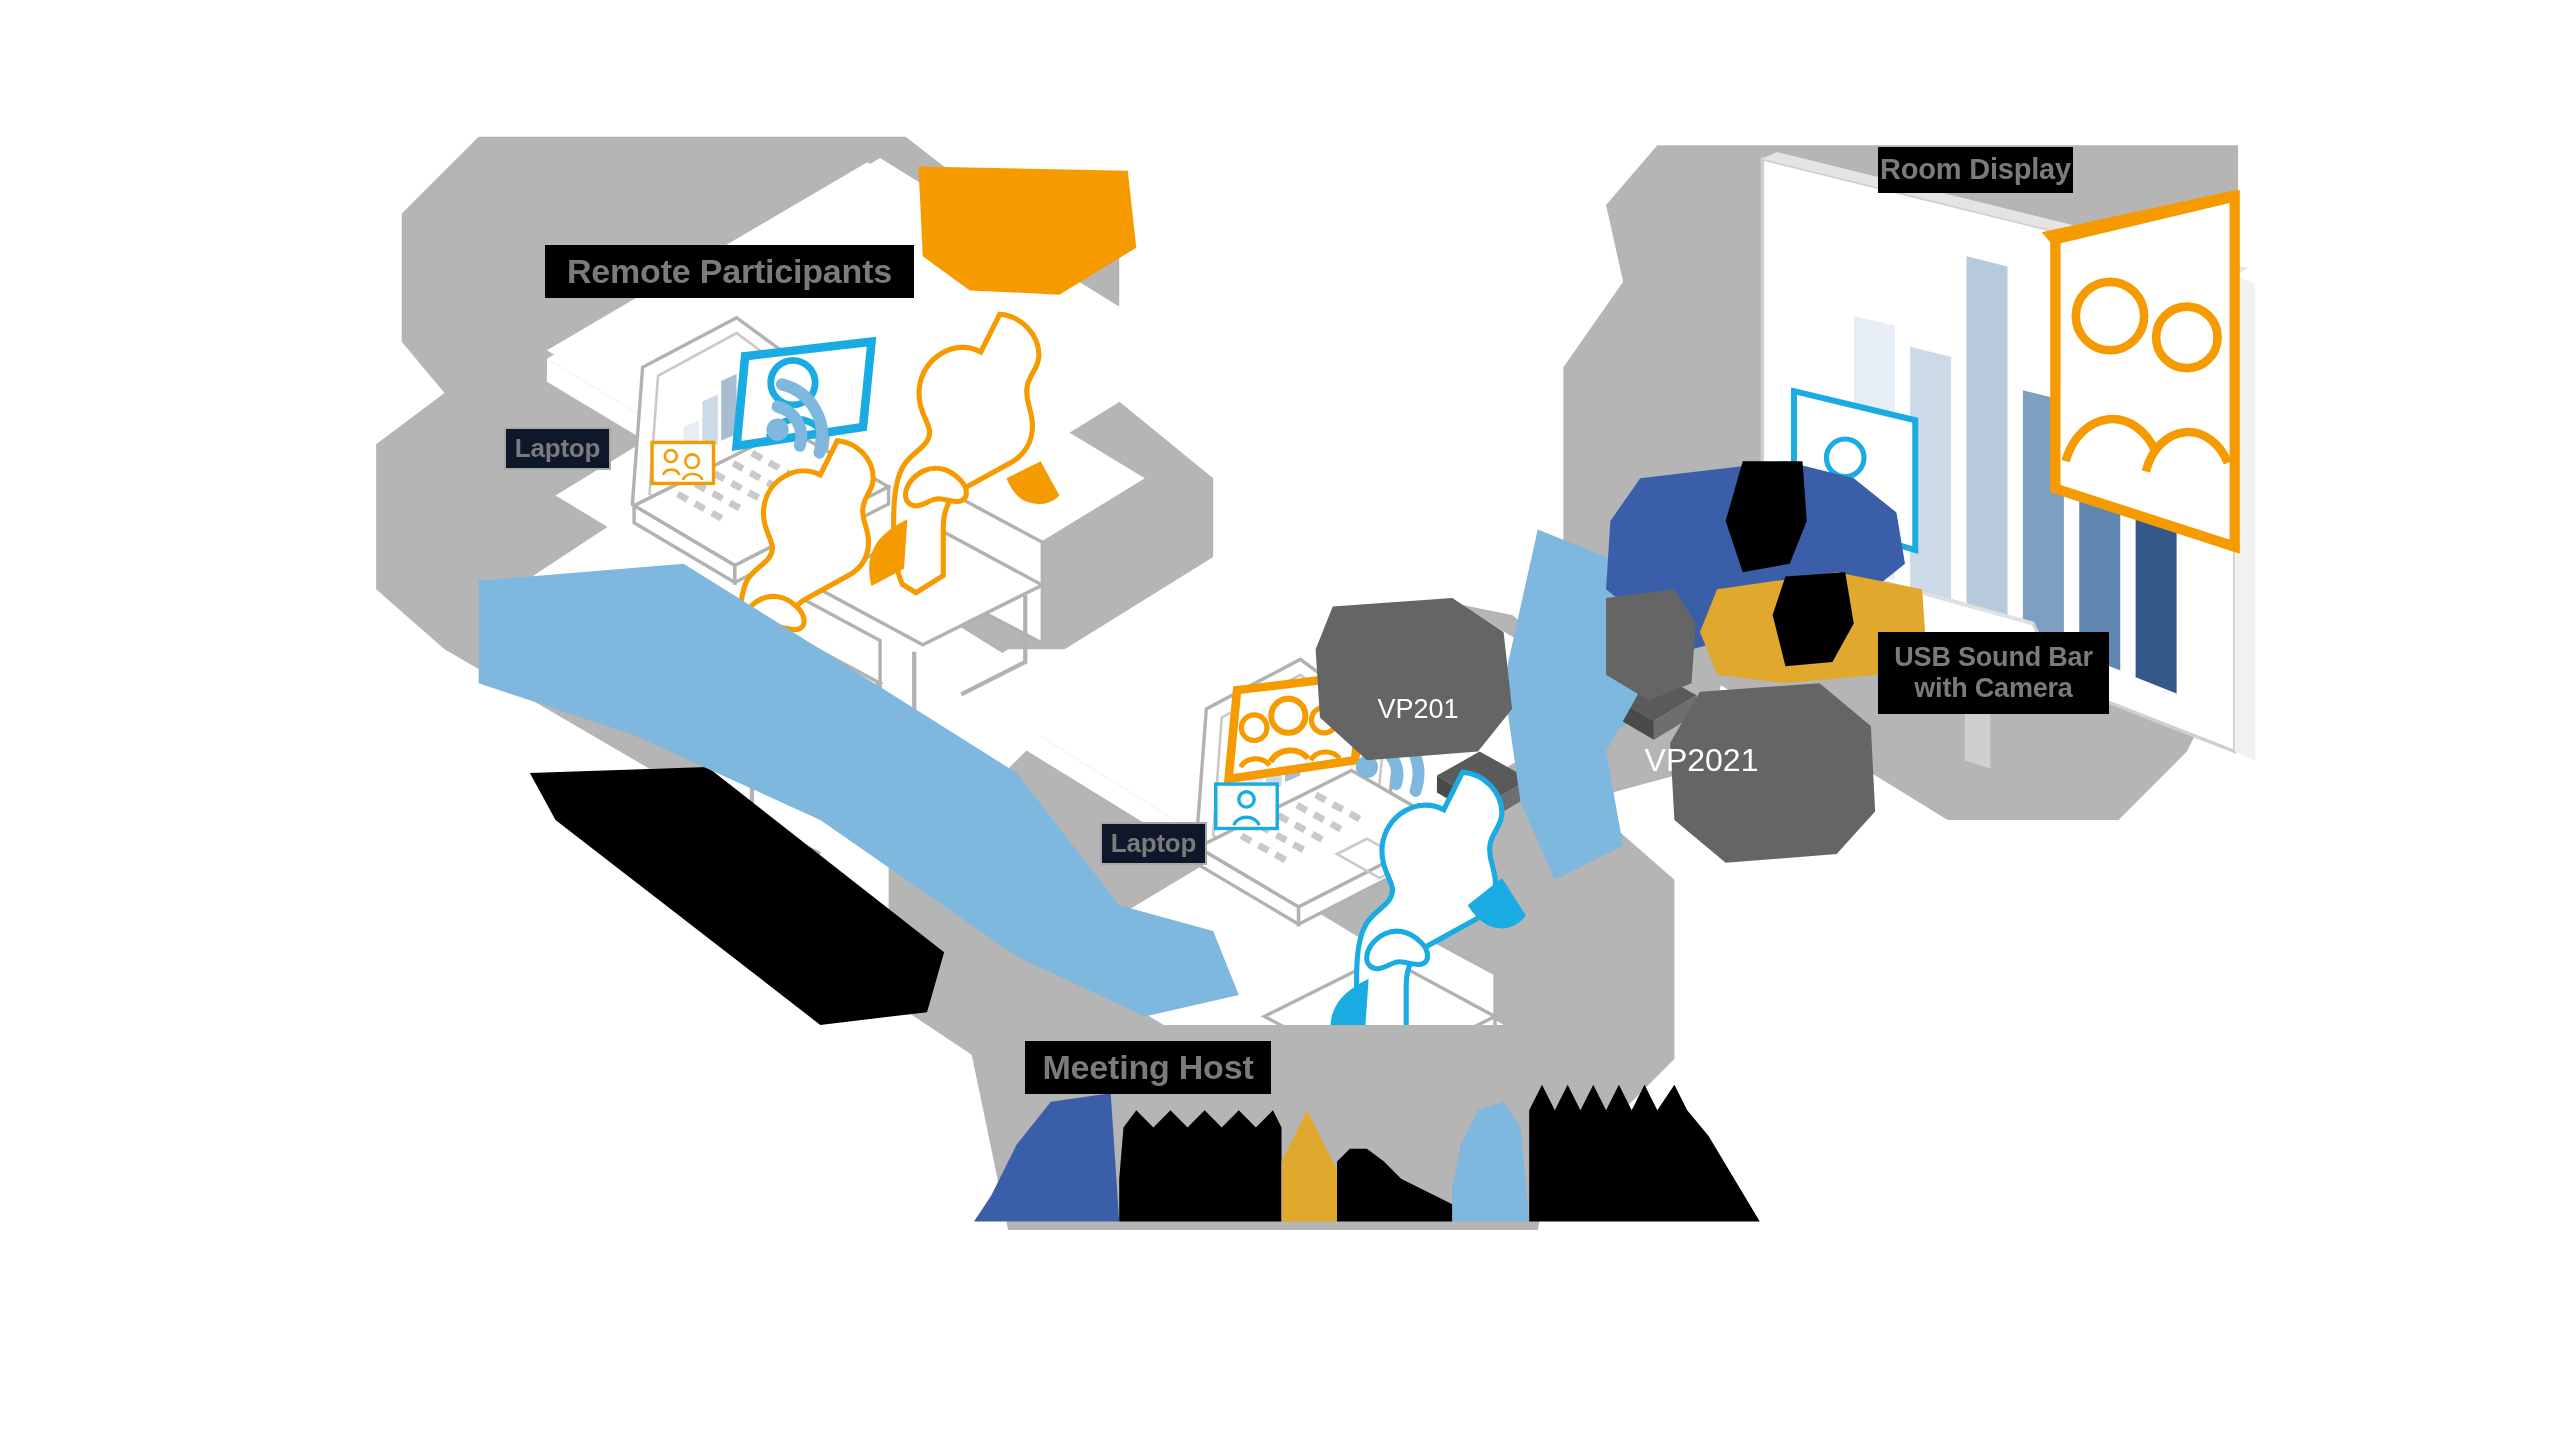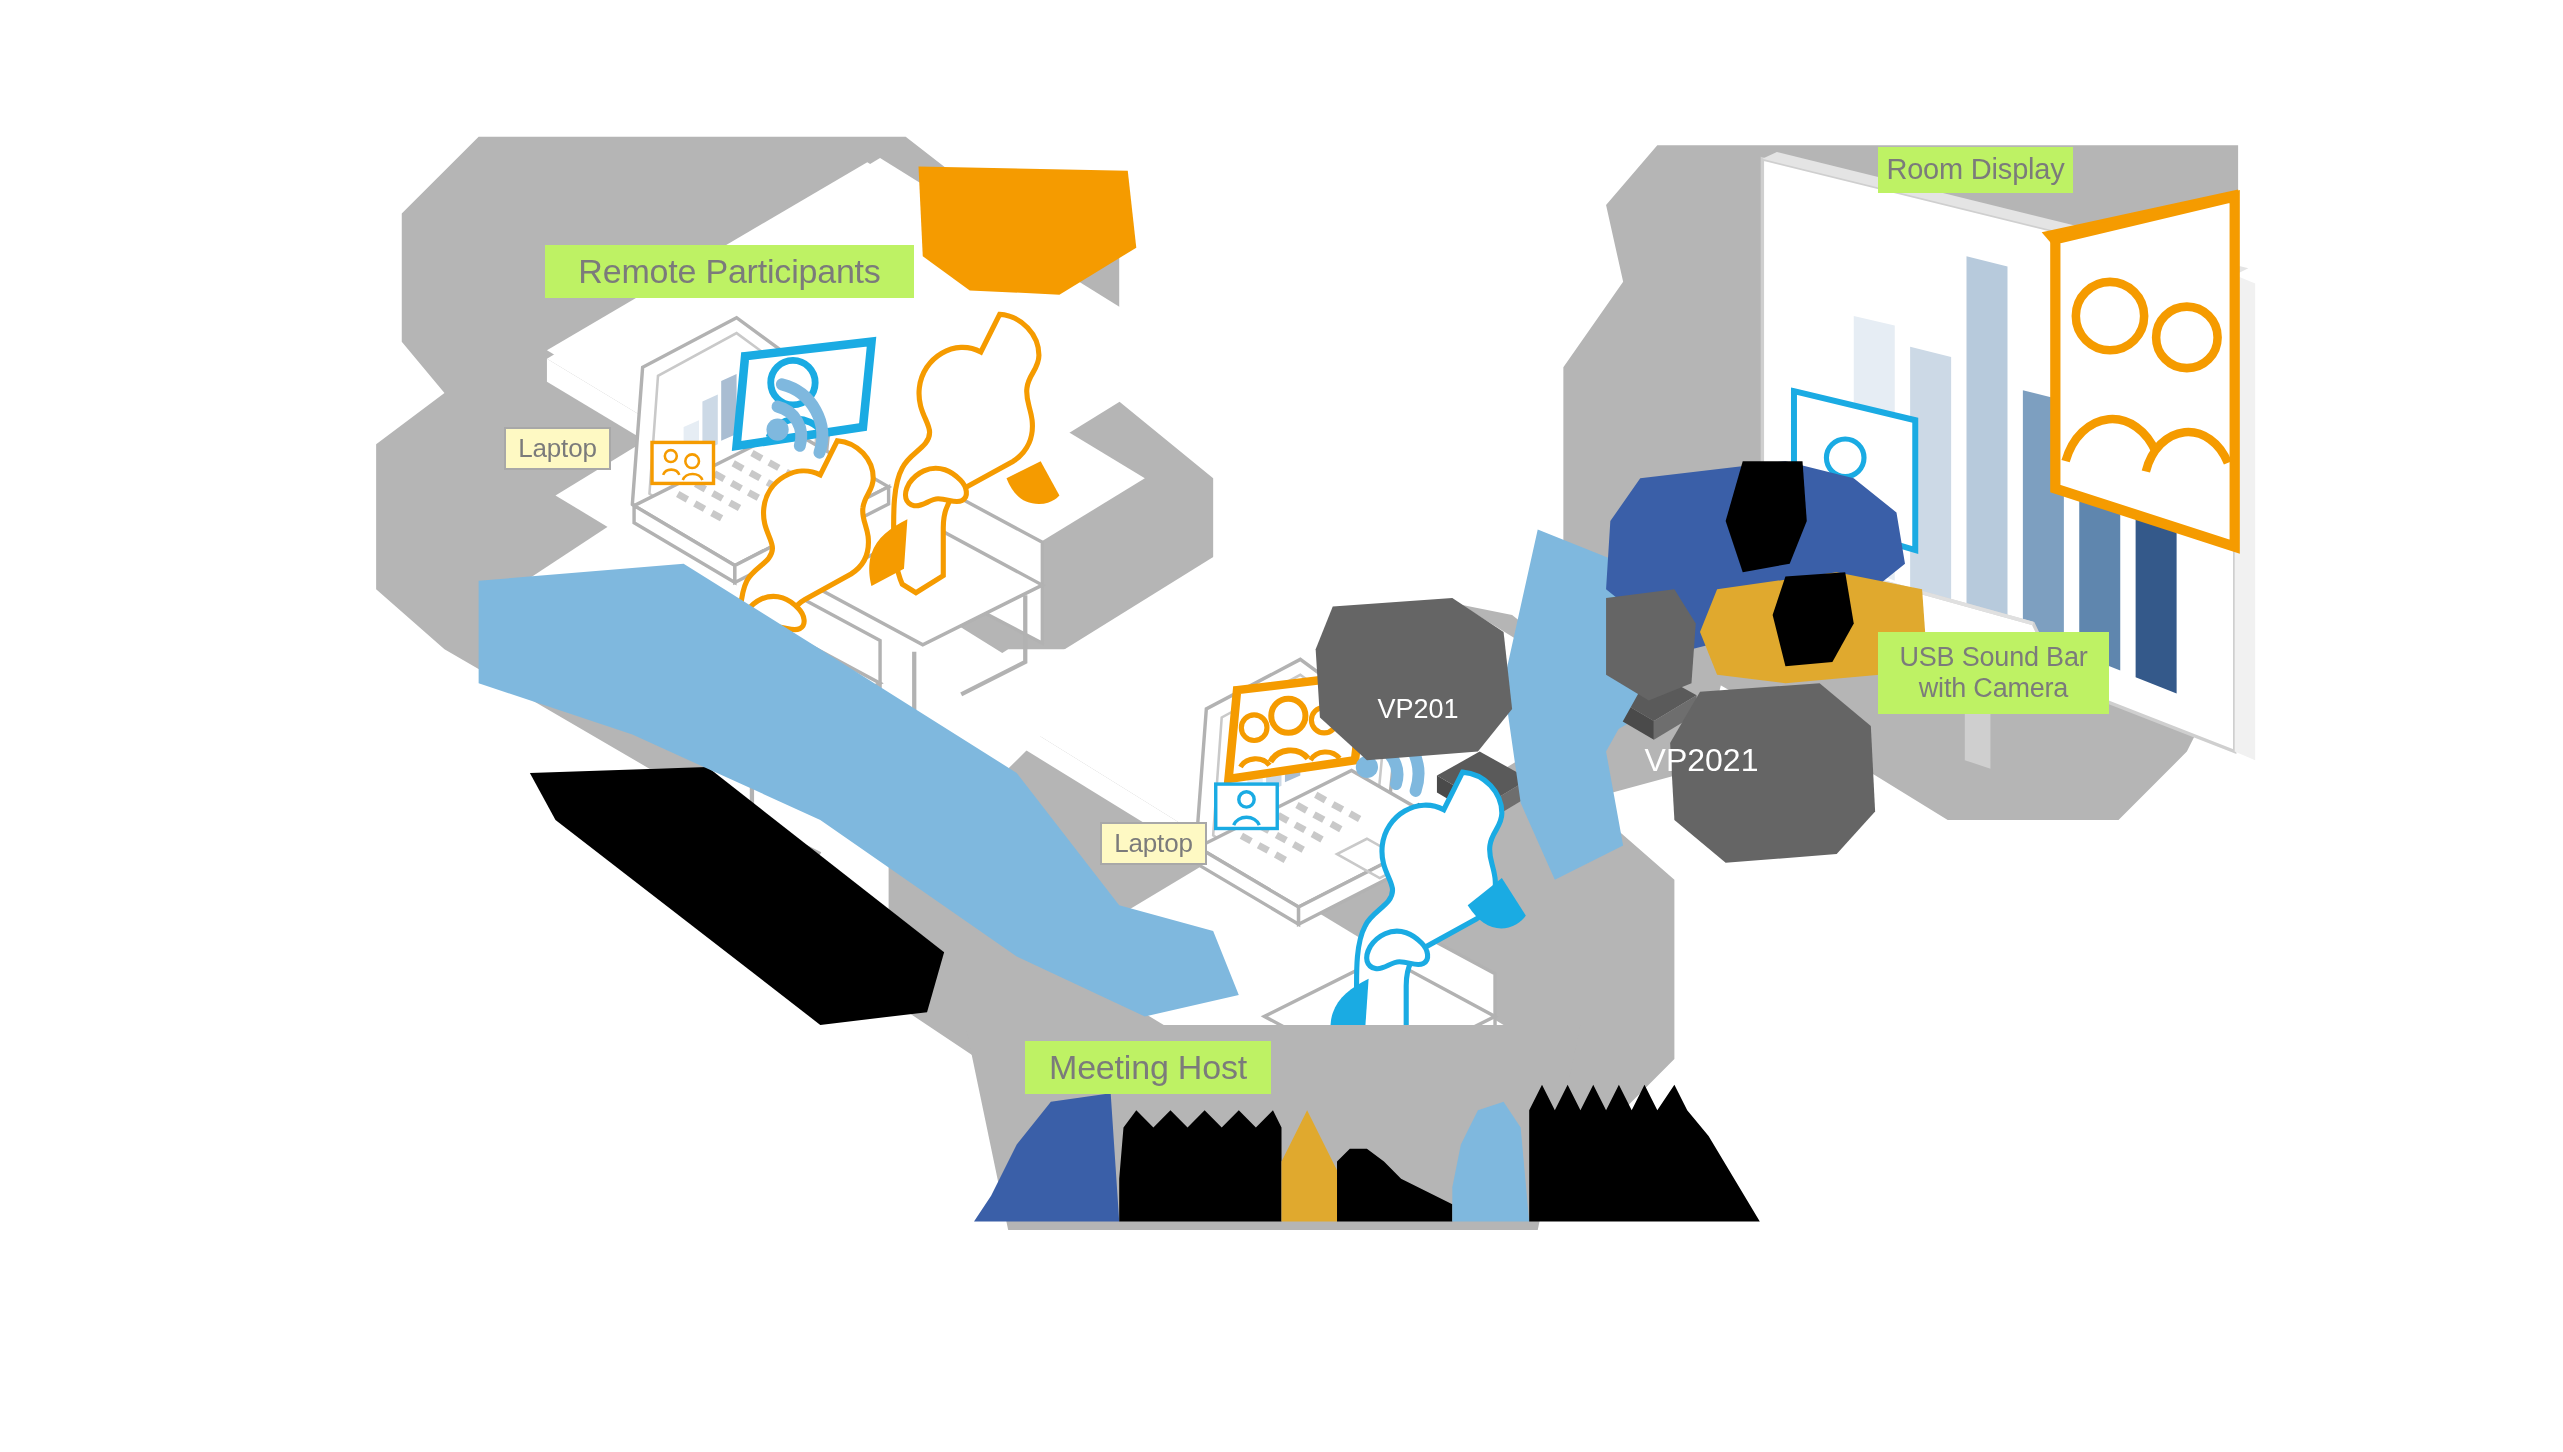--- a/index.html
+++ b/index.html
@@ -1,23 +1,23 @@
 <!DOCTYPE html>
 <html style="font-size:13.7px"><head>
 <meta charset="utf-8">
 <style>
   html,body{margin:0;padding:0;background:#ffffff;}
   body{width:2563px;height:1452px;position:relative;overflow:hidden;
        font-family:"Liberation Sans","DejaVu Sans",sans-serif;}
   #stage{position:absolute;inset:0;width:2563px;height:1452px;}
   svg{display:block;}
-  .lbl{position:absolute;background:#bef264;color:#7b7b7b;font-weight:normal;
+  .lbl{position:absolute;background:#000000;color:#7b7b7b;font-weight:bold;
        display:flex;align-items:center;justify-content:center;text-align:center;
        line-height:1.15;white-space:pre-line;letter-spacing:-0.2px;}
-  .lbl.bordered{background:#fef9c3;border:2.6px solid #a8a8a8;color:#7b7b7b;font-weight:normal;}
+  .lbl.bordered{background:#0f172a;border:2.6px solid #a8a8a8;color:#7b7b7b;font-weight:bold;}
   .redact-text{position:absolute;color:#ffffff;font-weight:normal;
        display:flex;align-items:center;justify-content:center;white-space:nowrap;}
 </style>
 </head>
 <body>
 
 <div id="stage">
 
 <svg width="2563" height="1452" viewBox="0 0 3000 1700">
 

